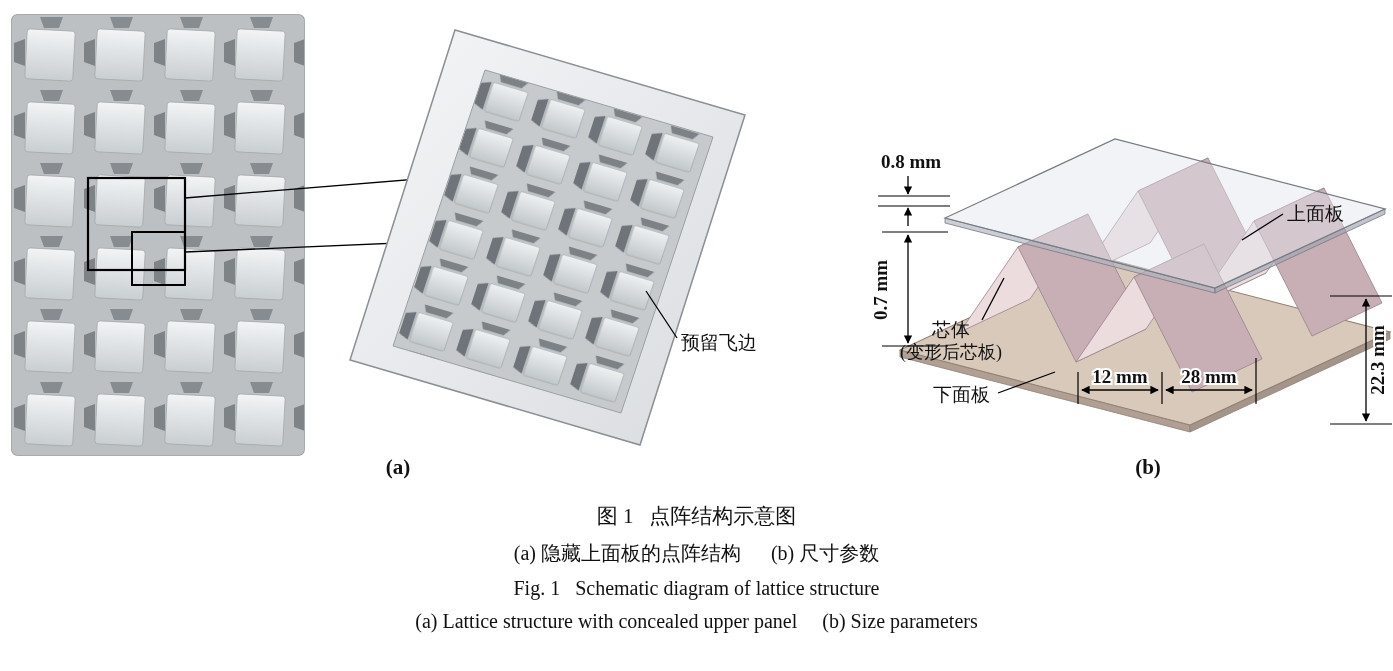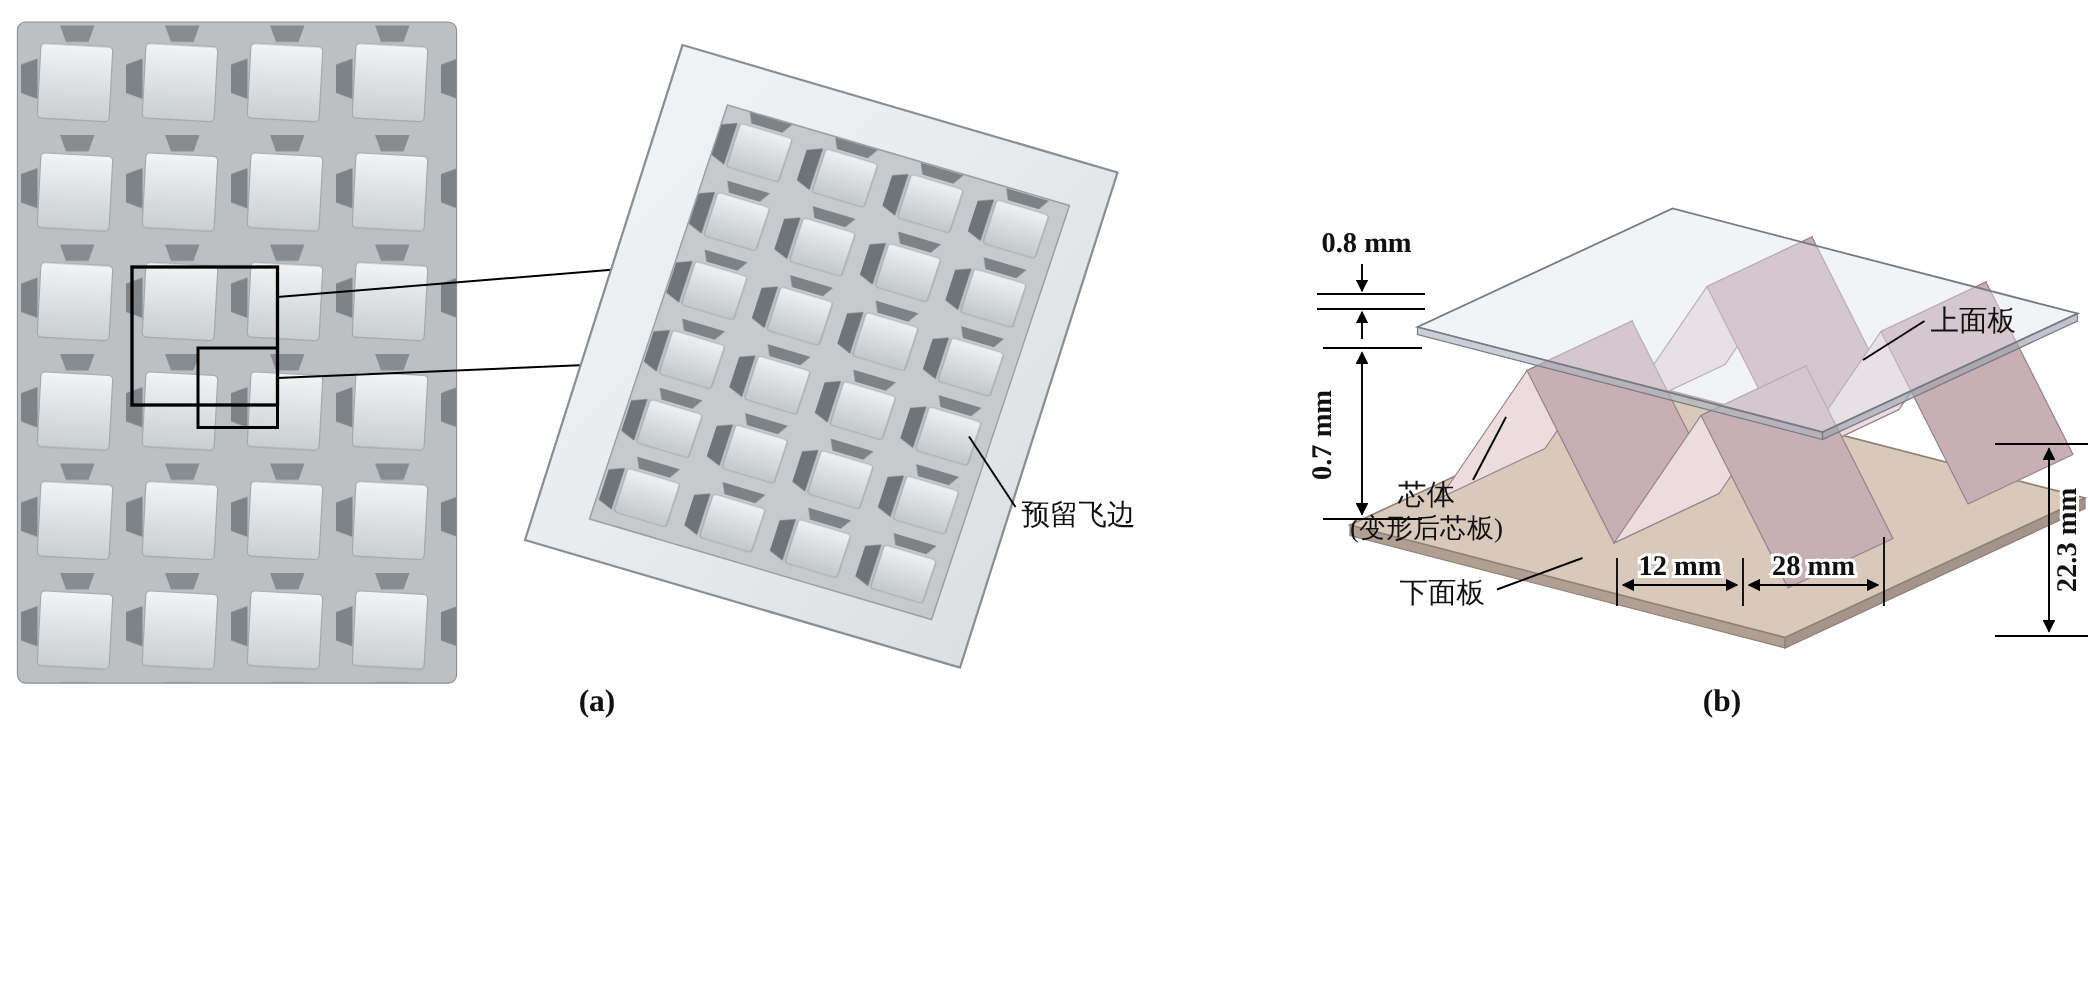--- a/index.html
+++ b/index.html
@@ -152,14 +152,20 @@
     <text class="cn" x="933" y="401">下面板</text>
 
     <line x1="1283" y1="214" x2="1242" y2="240" stroke="#000" stroke-width="1.3"></line>
     <text class="cn" x="1287" y="220">上面板</text>
   </g>
 
   <text class="sublab" x="398" y="474" text-anchor="middle">(a)</text>
   <text class="sublab" x="1148" y="474" text-anchor="middle">(b)</text>
 </svg>
 
+<div class="captions">
+  <div class="cap-zh-title">图 1   点阵结构示意图</div>
+  <div class="cap-zh-sub">(a) 隐藏上面板的点阵结构      (b) 尺寸参数</div>
+  <div class="cap-en-title">Fig. 1   Schematic diagram of lattice structure</div>
+  <div class="cap-en-sub">(a) Lattice structure with concealed upper panel     (b) Size parameters</div>
+</div>
 
 </div>
 
 </body></html>

